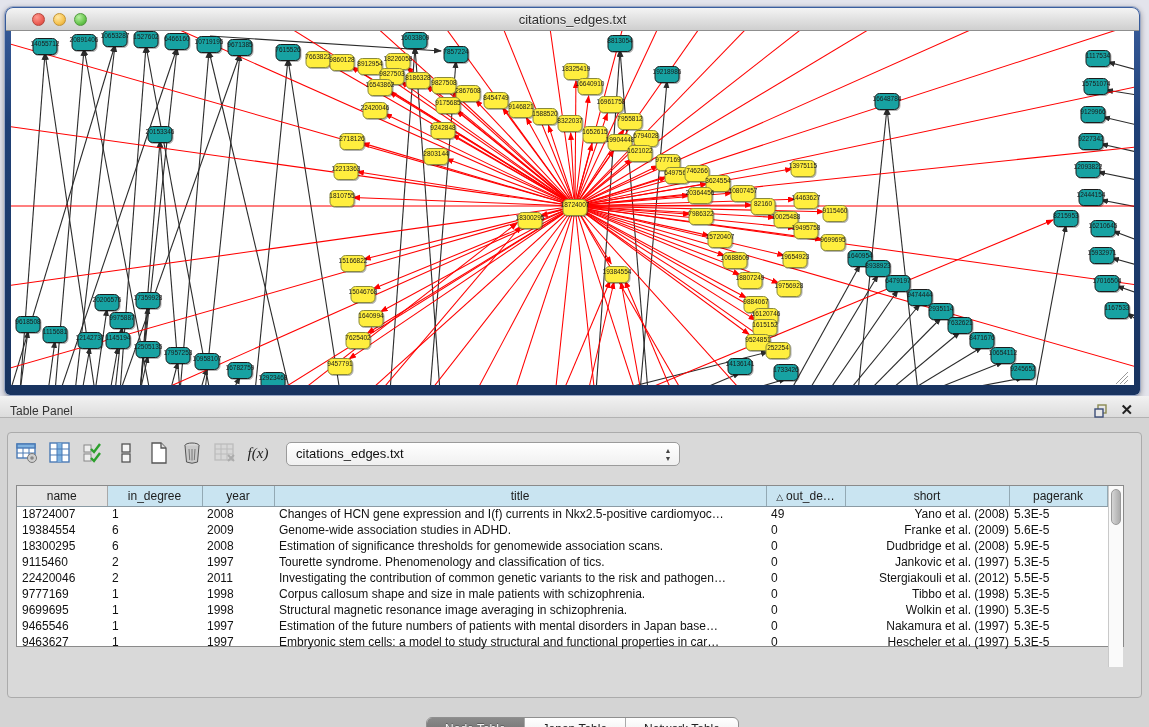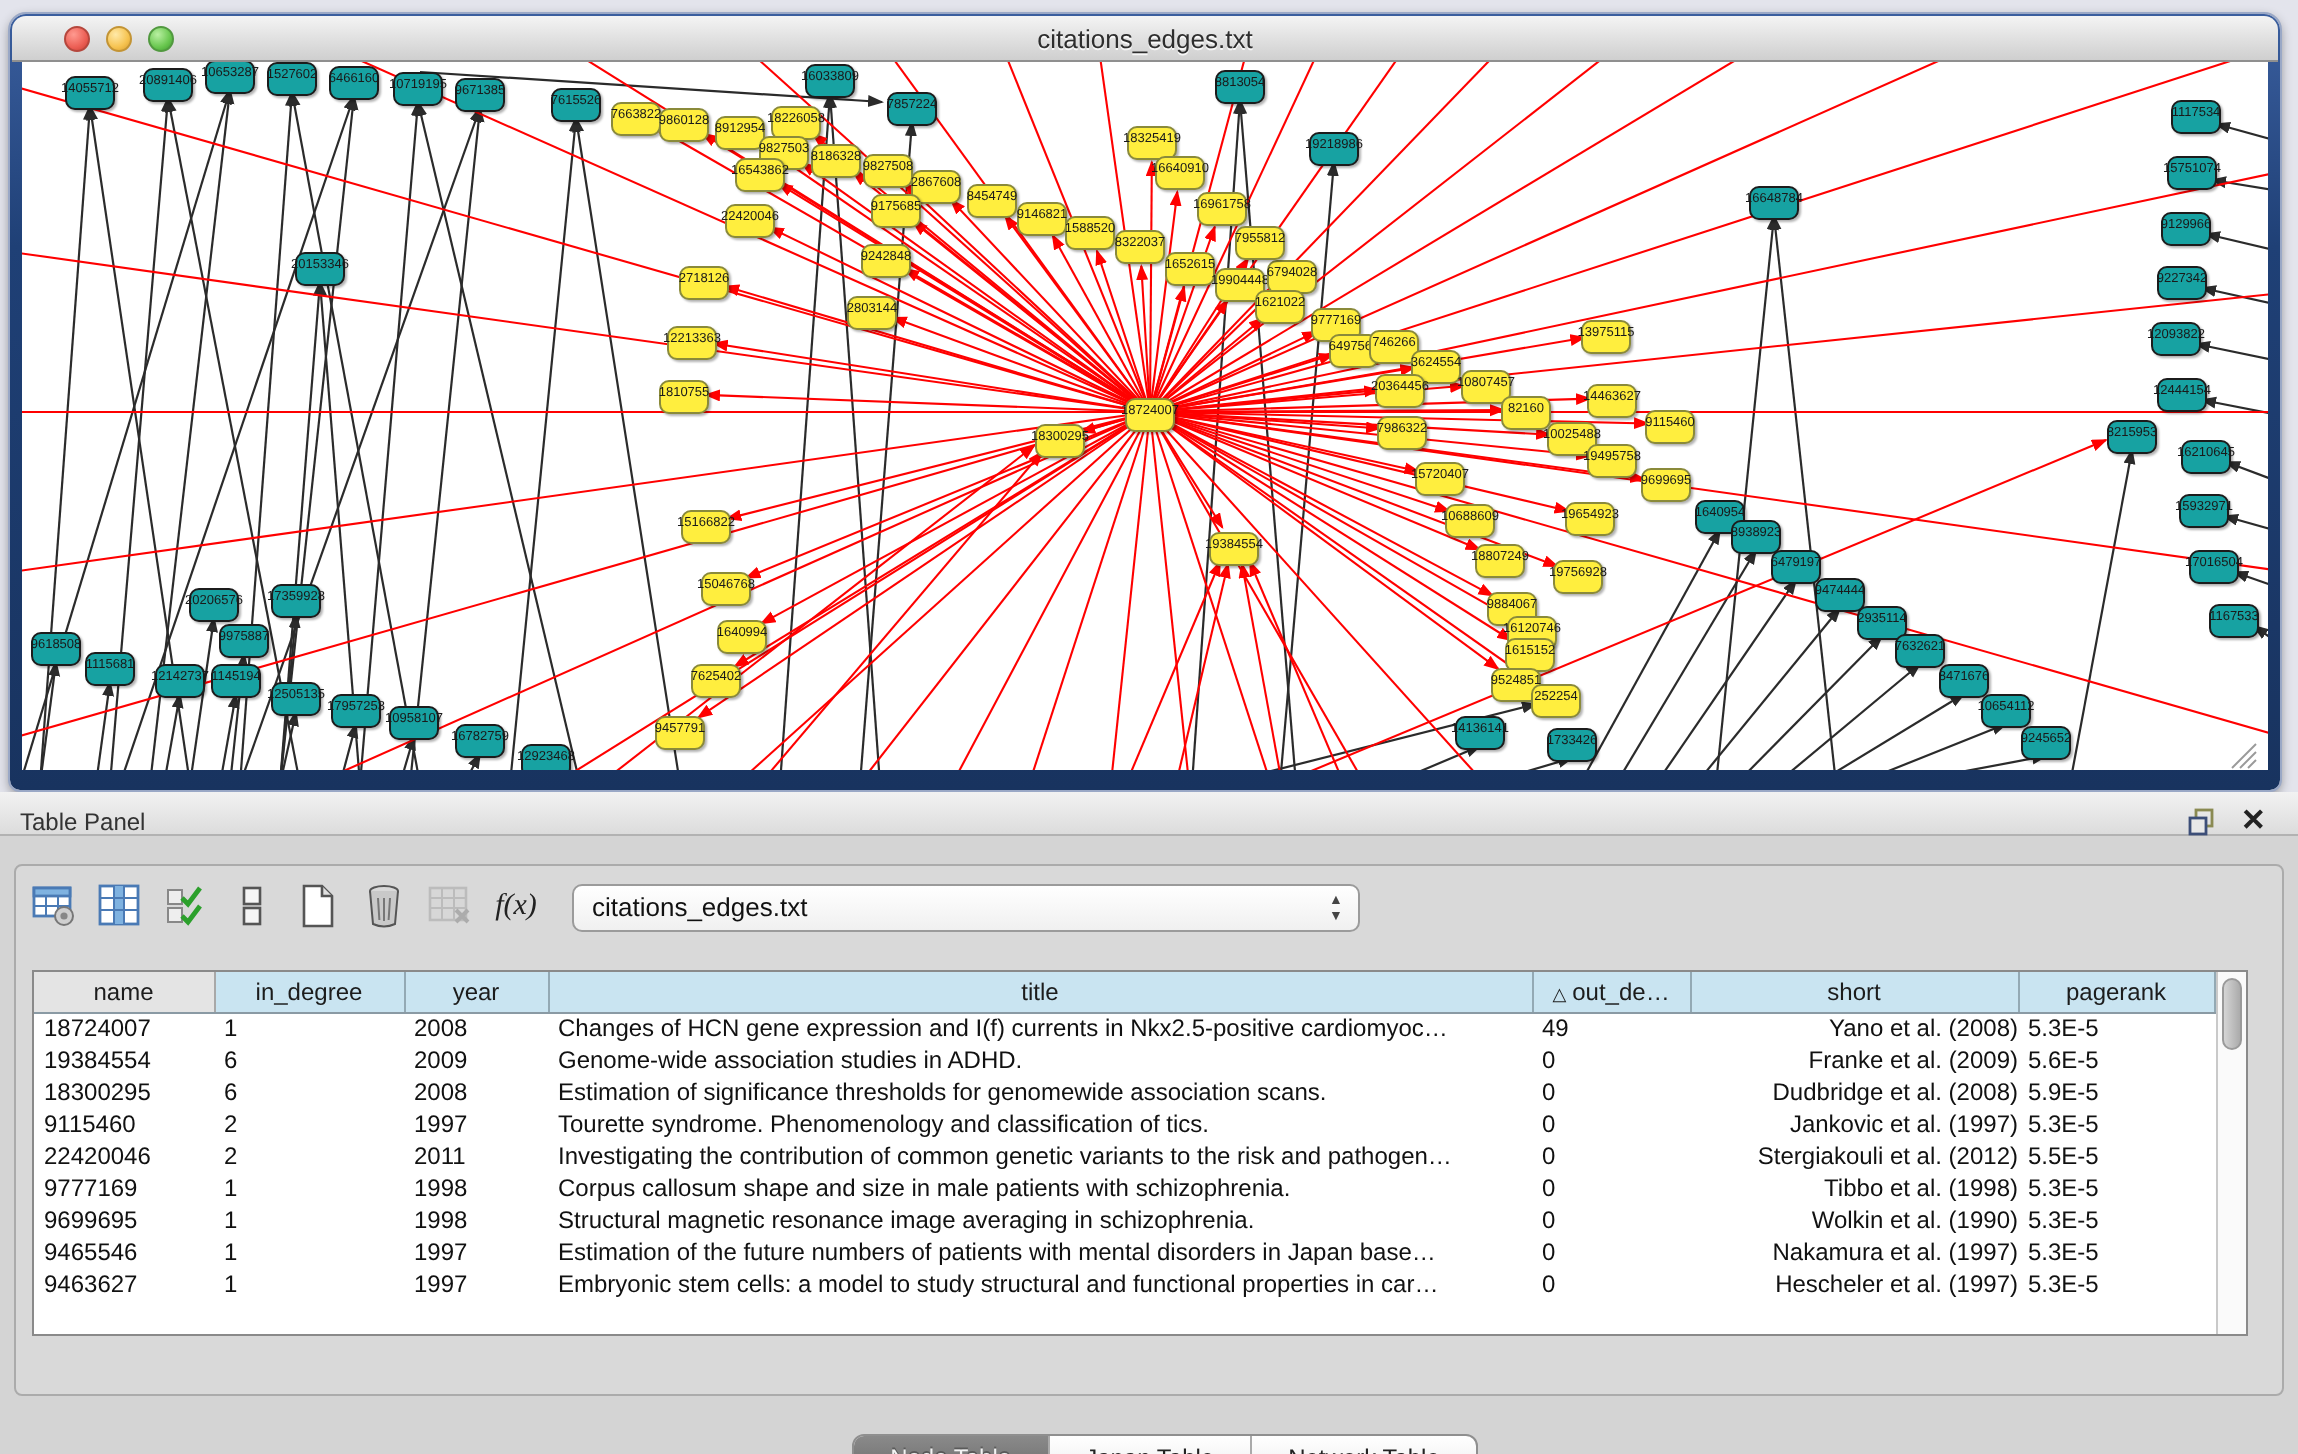--- a/index.html
+++ b/index.html
@@ -39,21 +39,21 @@
   
   .toolbar { position:absolute; left:4px; top:6px; height:36px; display:flex; }
   .tb-icon { width:30px; height:28px; margin-right:3px; display:flex; align-items:center; justify-content:center; cursor:pointer; }
   .fx { font-family:"Liberation Serif",serif; font-style:italic; font-size:15px; color:#222; }
   .dropdown { position:absolute; left:278px; top:9px; width:394px; height:24px; background:linear-gradient(180deg,#ffffff,#f0f0f0);
     border:1px solid #9b9b9b; border-radius:5px; font-size:13px; color:#111; line-height:22px; padding-left:9px; cursor:pointer; }
   .dd-stepper { position:absolute; right:2px; top:2px; width:18px; height:18px; color:#444; font-size:7px;
     line-height:8px; text-align:center; padding-top:2px; }
 
   
-  .table-box { position:absolute; left:8px; top:52px; width:1108px; height:183px; background:#fff; border:1px solid #8a8a8a; }
+  .table-box { position:absolute; left:8px; top:52px; width:1108px; height:162px; background:#fff; border:1px solid #8a8a8a; }
   table.grid { border-collapse:collapse; table-layout:fixed; width:1090px; }
   .grid th { height:20px; font-size:12px; font-weight:normal; color:#1c1c1c; background:#c9e4f1;
     border-right:1px solid #93a9b4; border-bottom:1px solid #8a9aa4; text-align:center; overflow:hidden; white-space:nowrap; }
   .grid th.gray { background:#e4e4e4; border-right:1px solid #a8a8a8; }
   .sort-glyph { font-size:9px; margin-right:3px; }
   .grid td { height:16px; font-size:12px; color:#111; padding:0 0 0 5px; white-space:nowrap; overflow:hidden; }
   .grid td.c5 { text-align:right; padding:0; }
   .vscroll { position:absolute; right:0; top:0; width:15px; height:181px; background:#fafafa; border-left:1px solid #c9c9c9; }
   .vthumb { position:absolute; left:2px; top:3px; width:10px; height:36px; border-radius:6px;
     background:linear-gradient(90deg,#d5d5d5,#ababab); border:1px solid #9a9a9a; cursor:pointer; }

